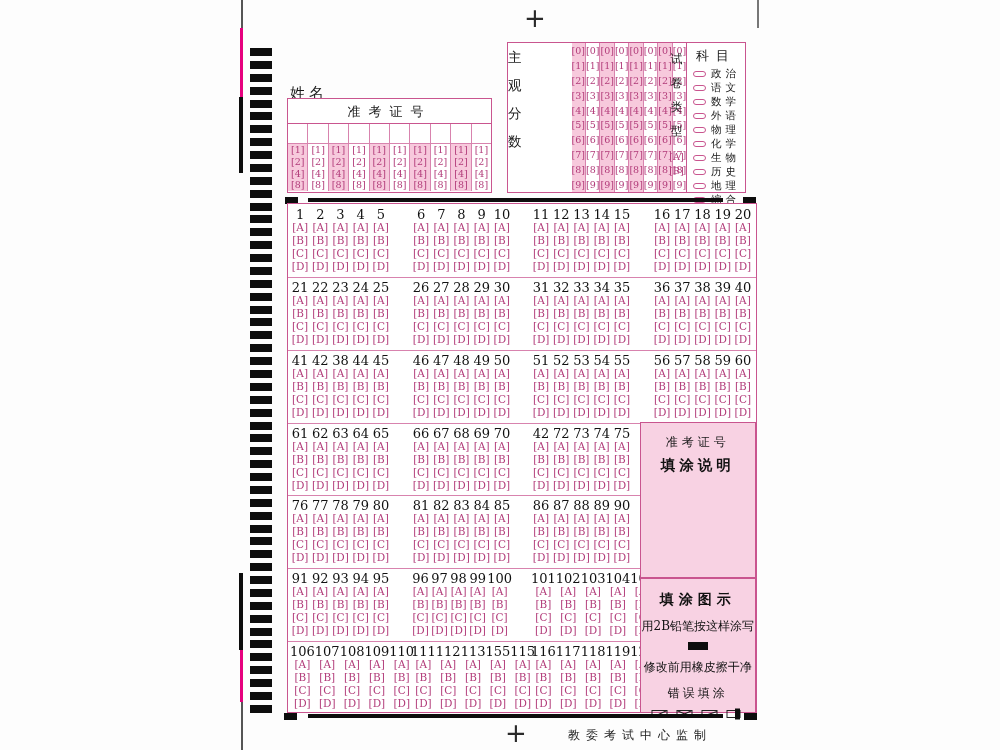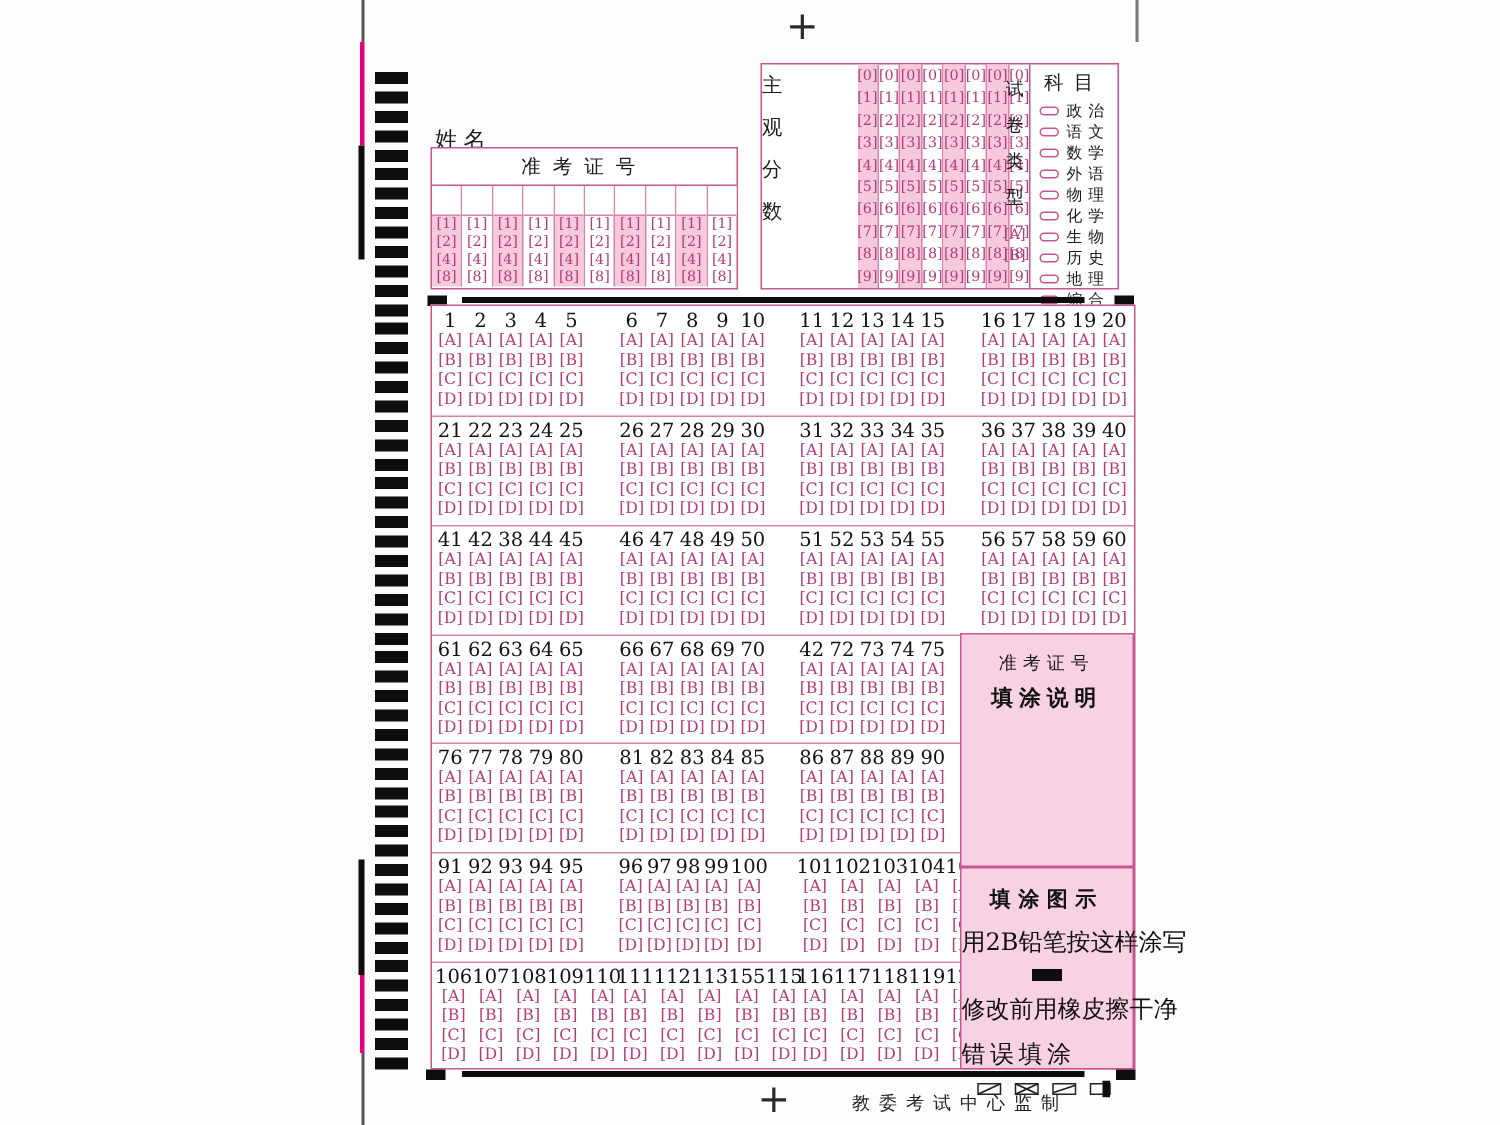--- a/index.html
+++ b/index.html
@@ -76,21 +76,21 @@
   .info-box.b1 { top:421.5px; height:156px; }
   .info-box.b2 { top:577.5px; height:135.5px; }
   .info-t1 { text-align:center; font-size:12px; letter-spacing:4px; color:#1a1a1a; margin-top:11px;
              font-family:"DejaVu Serif",serif; }
   .info-t2 { text-align:center; font-size:14.5px; font-weight:bold; letter-spacing:4px;
              color:#111; margin-top:5px; font-family:"DejaVu Serif",serif; }
   .info-body { margin:8px 6px 0 7px; font-size:10.8px; line-height:14.5px; color:#111;
                font-family:"DejaVu Serif",serif; text-align:justify; }
   .legend-title { text-align:center; font-size:14px; font-weight:bold; letter-spacing:5px;
                   color:#111; margin-top:12px; font-family:"DejaVu Serif",serif; }
-  .legend-line { text-align:left; font-size:16px; color:#111; margin-top:9px;
+  .legend-line { text-align:center; font-size:12px; color:#111; margin-top:9px;
                  font-family:"DejaVu Serif",serif; white-space:nowrap; }
   .legend-line.sp { letter-spacing:3px; }
   .fill-example { width:20px; height:8px; background:#0d0d0d; margin:7px auto 0; }
   .wrong-row { display:flex; justify-content:center; gap:7px; margin-top:6px; }
 
   
   .rail { position:absolute; height:4px; background:#0d0d0d; }
   .rail-sq { position:absolute; width:13px; height:7px; background:#0d0d0d; }
 
   .footer-text { position:absolute; left:568px; top:727px; font-size:12px; letter-spacing:6px;

